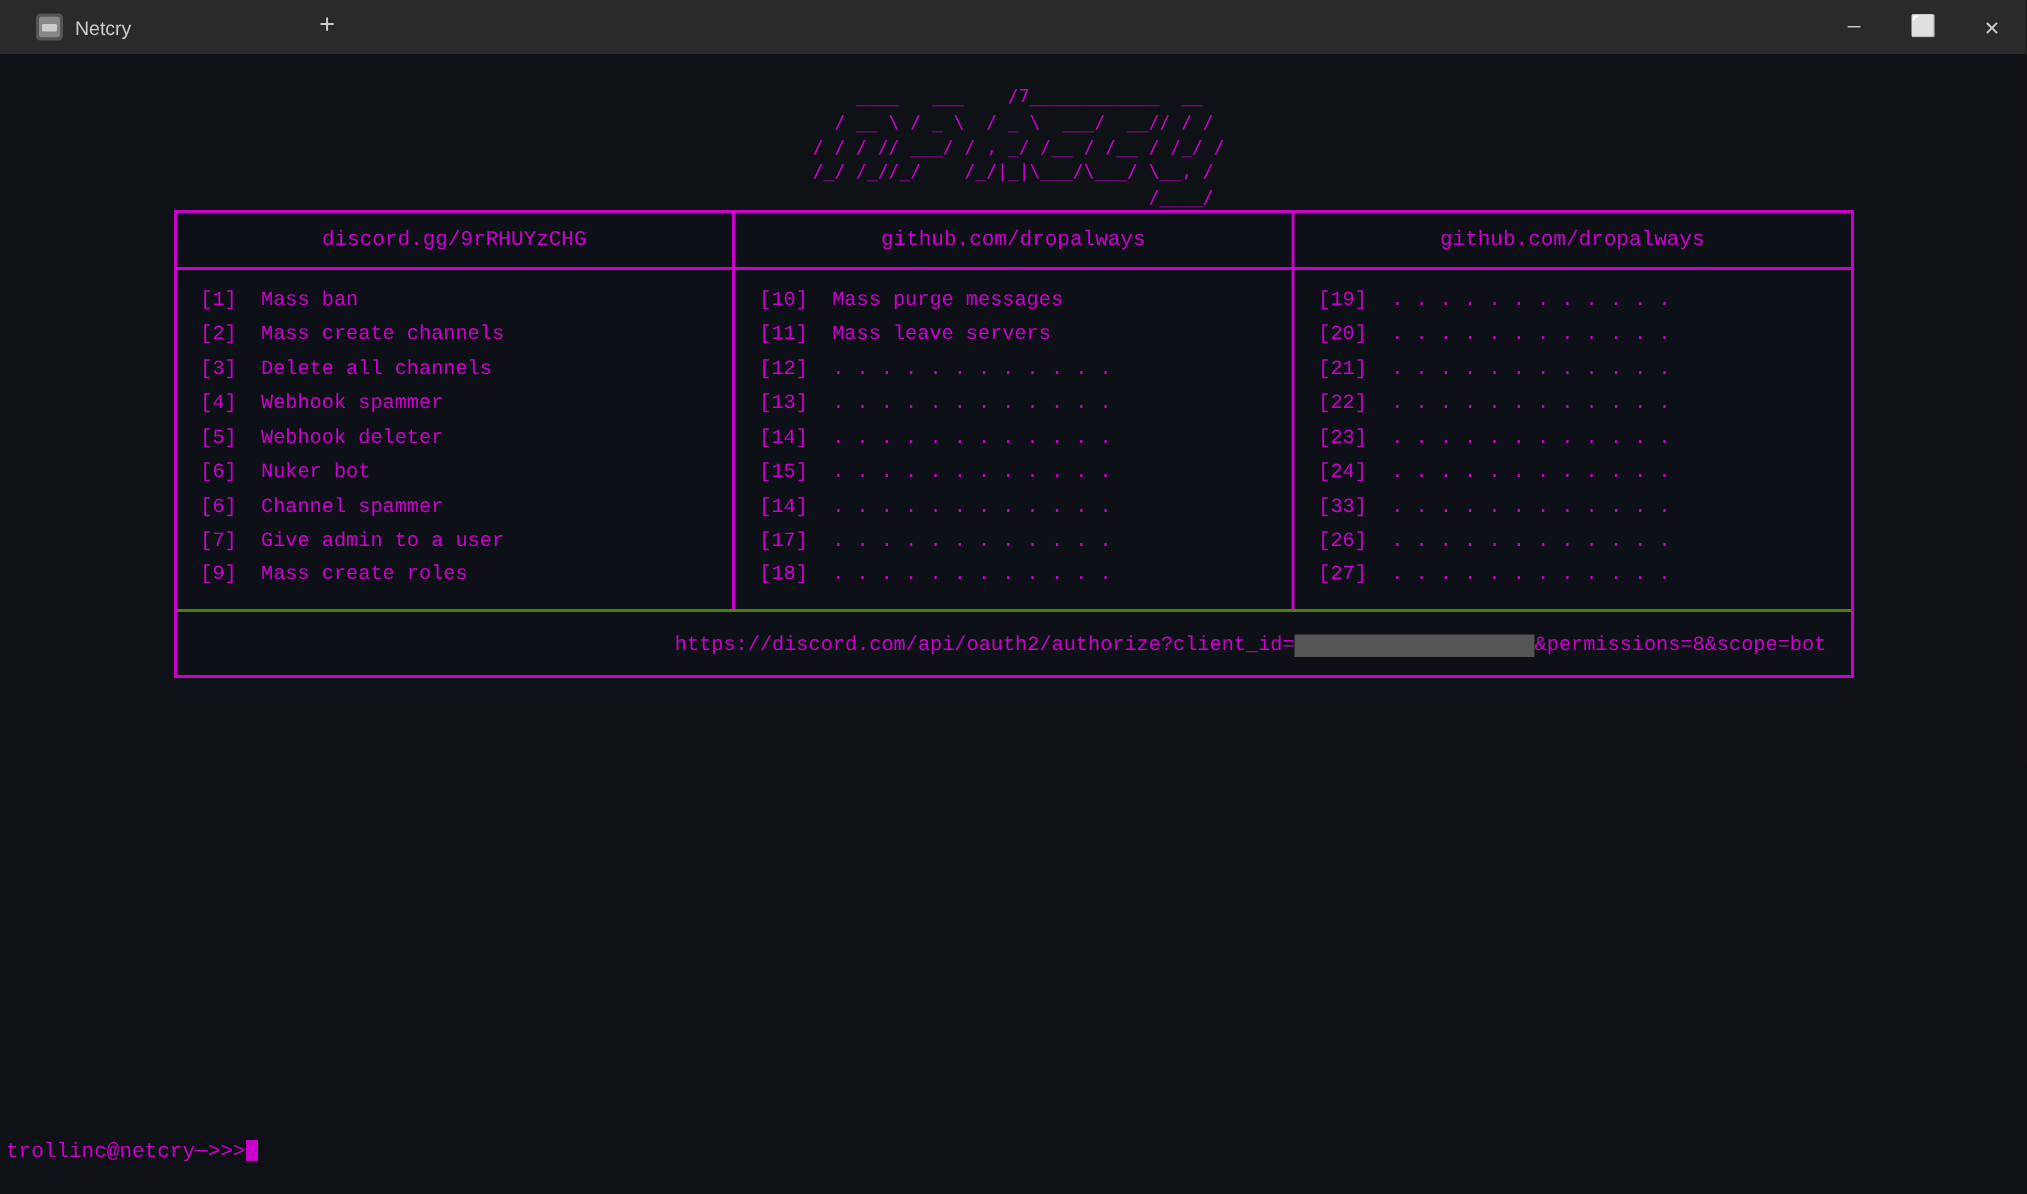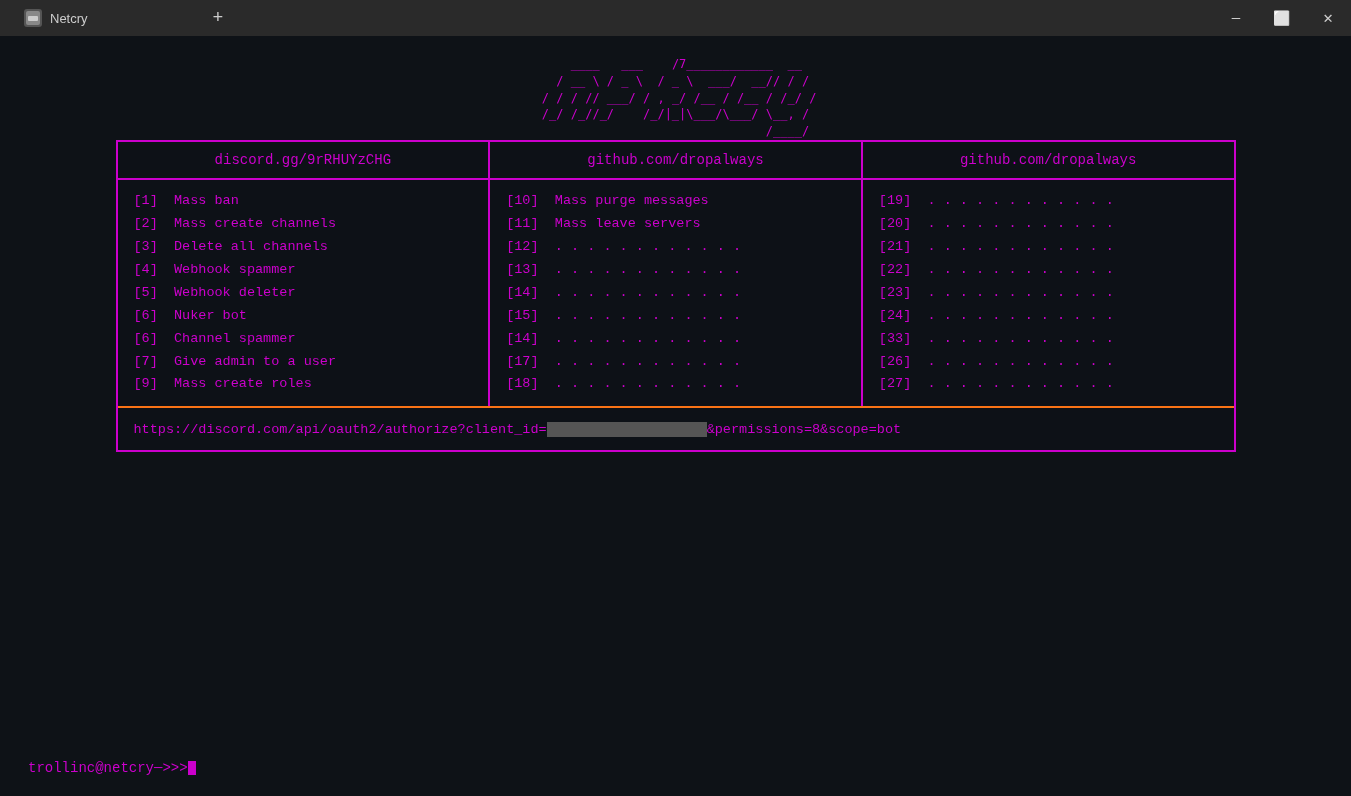--- a/index.html
+++ b/index.html
@@ -153,41 +153,41 @@
 
     .menu-item {
       color: #cc00cc;
       font-size: 13.5px;
       line-height: 1.7;
       white-space: pre;
     }
 
     
     .menu-footer {
-      border-top: 2px solid #f97316;
+      border-top: 2px solid #4d7c0f;
       padding: 12px 16px;
-      text-align: left;
+      text-align: right;
     }
 
     .menu-footer-url {
       color: #cc00cc;
       font-size: 13.5px;
     }
 
     .menu-footer-redacted {
       background: #555;
       color: #555;
       padding: 0 4px;
     }
 
     
     .prompt-line {
       position: absolute;
       bottom: 20px;
-      left: 28px;
+      left: 4px;
       color: #cc00cc;
       font-size: 14px;
       font-family: 'Courier New', Courier, monospace;
     }
 
     .prompt-cursor {
       display: inline-block;
       width: 8px;
       height: 14px;
       background: #cc00cc;

